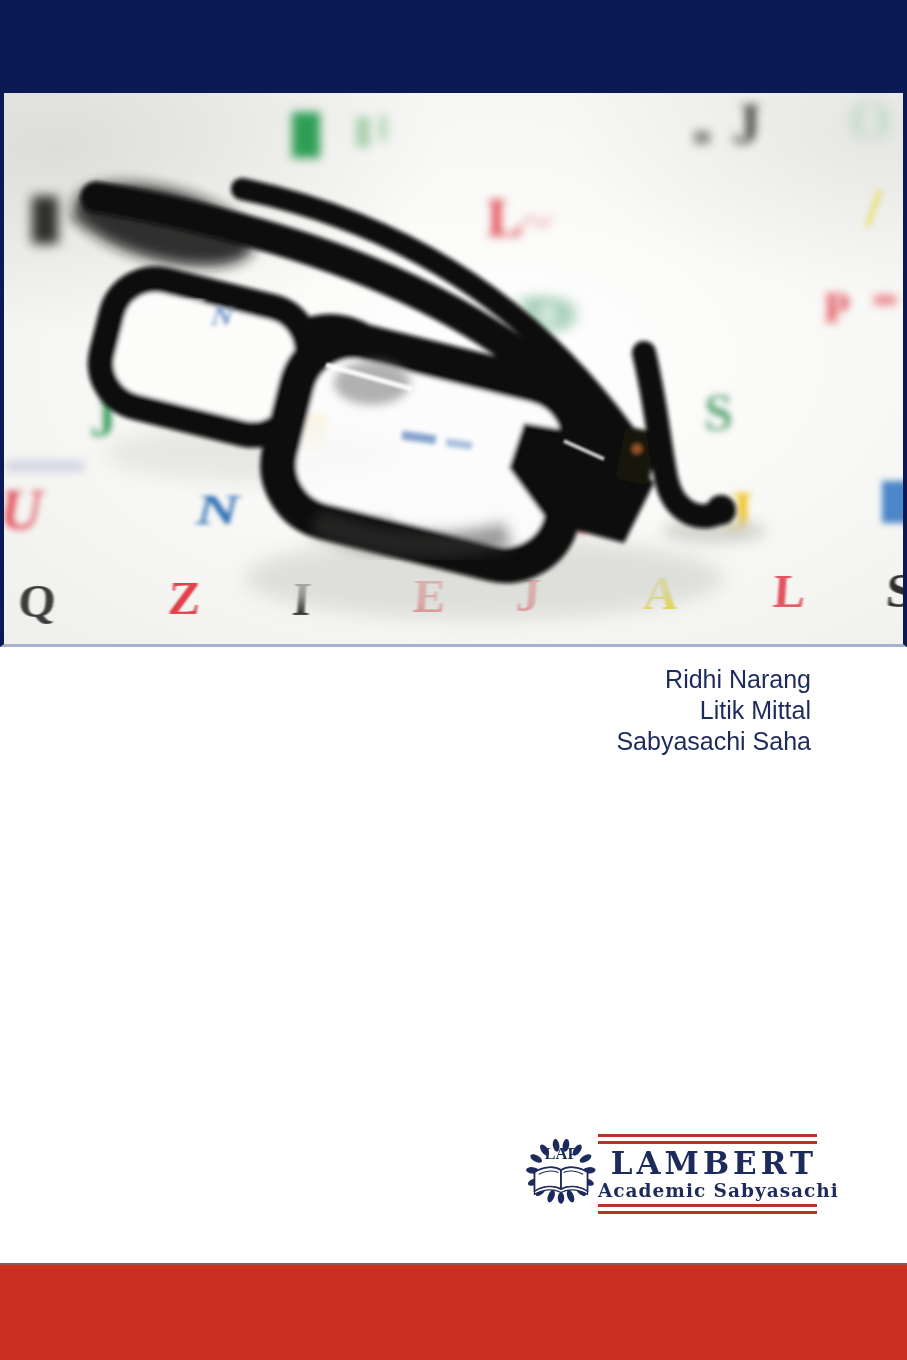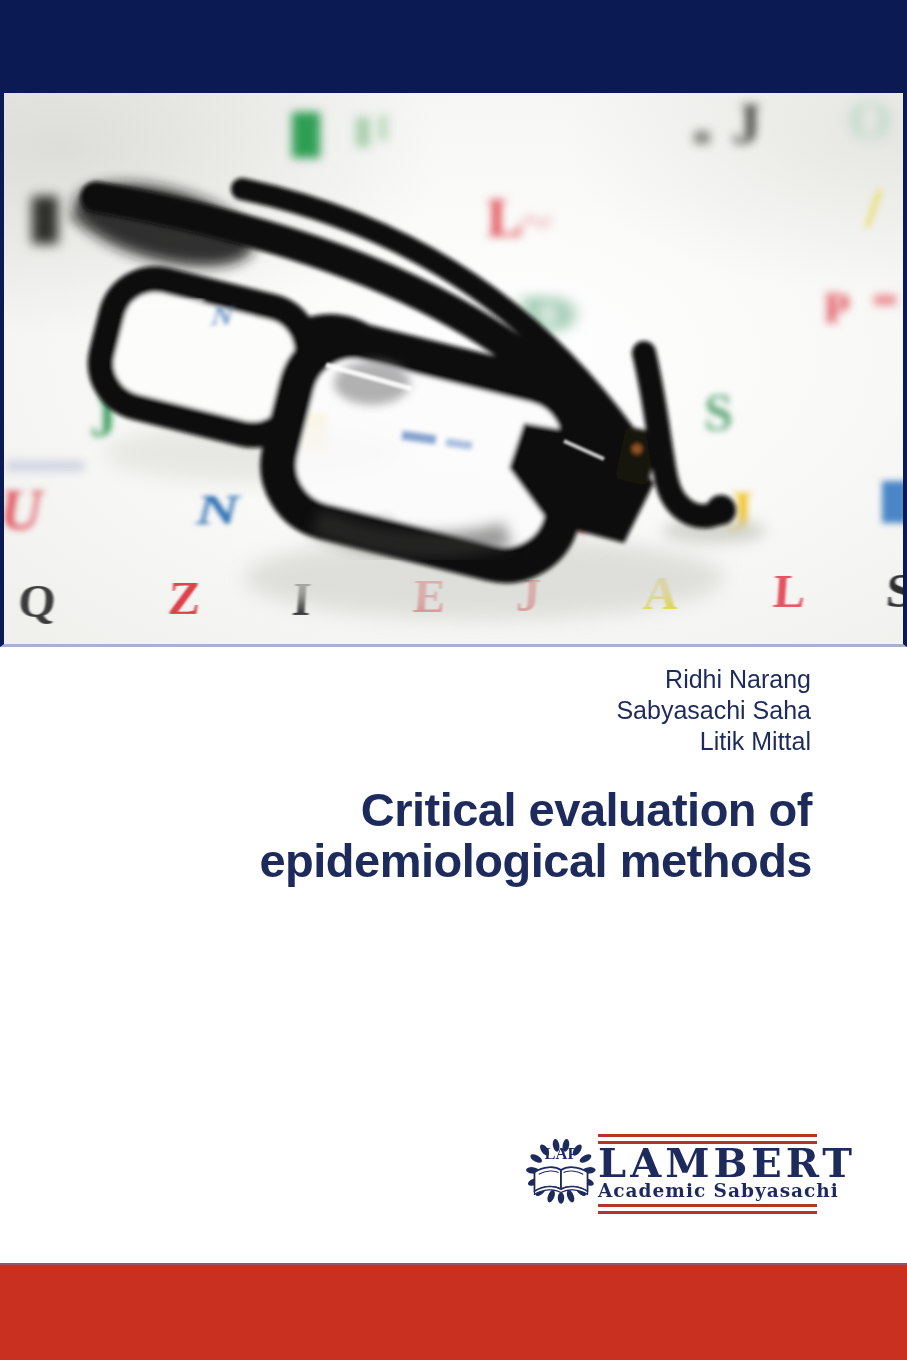--- a/index.html
+++ b/index.html
@@ -40,21 +40,21 @@
   .lap-roundel { position:absolute; left:0; top:2px; }
   .wordmark {
     position:absolute; left:75px; top:3px; width:219px;
   }
   .red-bar {
     height:10px; border-top:3.5px solid #b5342a; border-bottom:3.5px solid #b5342a;
     box-sizing:border-box;
   }
   .publisher-name {
     font-family:"DejaVu Serif", serif; font-weight:bold; color:#1d2a5c;
-    font-size:40px; line-height:36px; letter-spacing:4px; text-align:center;
+    font-size:31px; line-height:36px; letter-spacing:4px; text-align:right;
     margin-top:1px; white-space:nowrap;
   }
   .publisher-subtitle {
     font-family:"DejaVu Serif", serif; font-weight:bold; color:#1d2a5c;
     font-size:18.5px; line-height:20px; letter-spacing:1px; text-align:center;
     margin-bottom:3px; white-space:nowrap;
   }
   .bottom-band {
     position:absolute; left:0; top:1263px; width:907px; height:97px;
     background:#c9301f; border-top:2px solid #96545a; box-sizing:border-box;
@@ -153,28 +153,24 @@
       <rect x="442" y="347" width="26" height="8" fill="#8aa8d4" opacity="0.7" transform="rotate(8 455 351)" filter="url(#gb2)"></rect>
       <path d="M 312,428 Q 410,468 504,442" stroke="#3c3c3a" stroke-width="26" fill="none" opacity="0.5" filter="url(#gb7)"></path>
       <path d="M 322,272 L 408,296" stroke="#ffffff" stroke-width="5" opacity="0.9" filter="url(#gb1)"></path>
       <path d="M 560,348 L 600,366" stroke="#ffffff" stroke-width="4" opacity="0.8" filter="url(#gb1)"></path>
       <path d="M 130,214 L 200,208" stroke="#ffffff" stroke-width="4" opacity="0.65" filter="url(#gb2)"></path>
     </svg>
   </div>
 
   <div class="authors" style="color: rgb(29, 42, 92);">
       <div>Ridhi Narang</div>
+      <div>Litik Mittal</div>
       <div>Sabyasachi Saha</div>
-      <div>Litik Mittal</div>
     </div>
 
-  <div class="book-title" style="color: rgb(29, 42, 92);">
-    <div>Critical evaluation of</div>
-    <div>epidemiological methods</div>
-  </div>
 
   <div class="publisher-logo">
     <svg class="lap-roundel" width="76" height="74" viewBox="0 0 106 86">
       <g fill="#1d2a5c">
         <ellipse cx="46.2" cy="8.8" rx="4.5" ry="9" transform="rotate(-10 46.2 8.8)"></ellipse>
         <ellipse cx="30.1" cy="15.2" rx="4.5" ry="9" transform="rotate(-35 30.1 15.2)"></ellipse>
         <ellipse cx="18.4" cy="27" rx="4.5" ry="9" transform="rotate(-60 18.4 27)"></ellipse>
         <ellipse cx="13.2" cy="43.5" rx="4.5" ry="9" transform="rotate(-85 13.2 43.5)"></ellipse>
         <ellipse cx="15.4" cy="59.7" rx="4.5" ry="9" transform="rotate(-110 15.4 59.7)"></ellipse>
         <ellipse cx="24.7" cy="72.3" rx="4.5" ry="9" transform="rotate(-135 24.7 72.3)"></ellipse>

